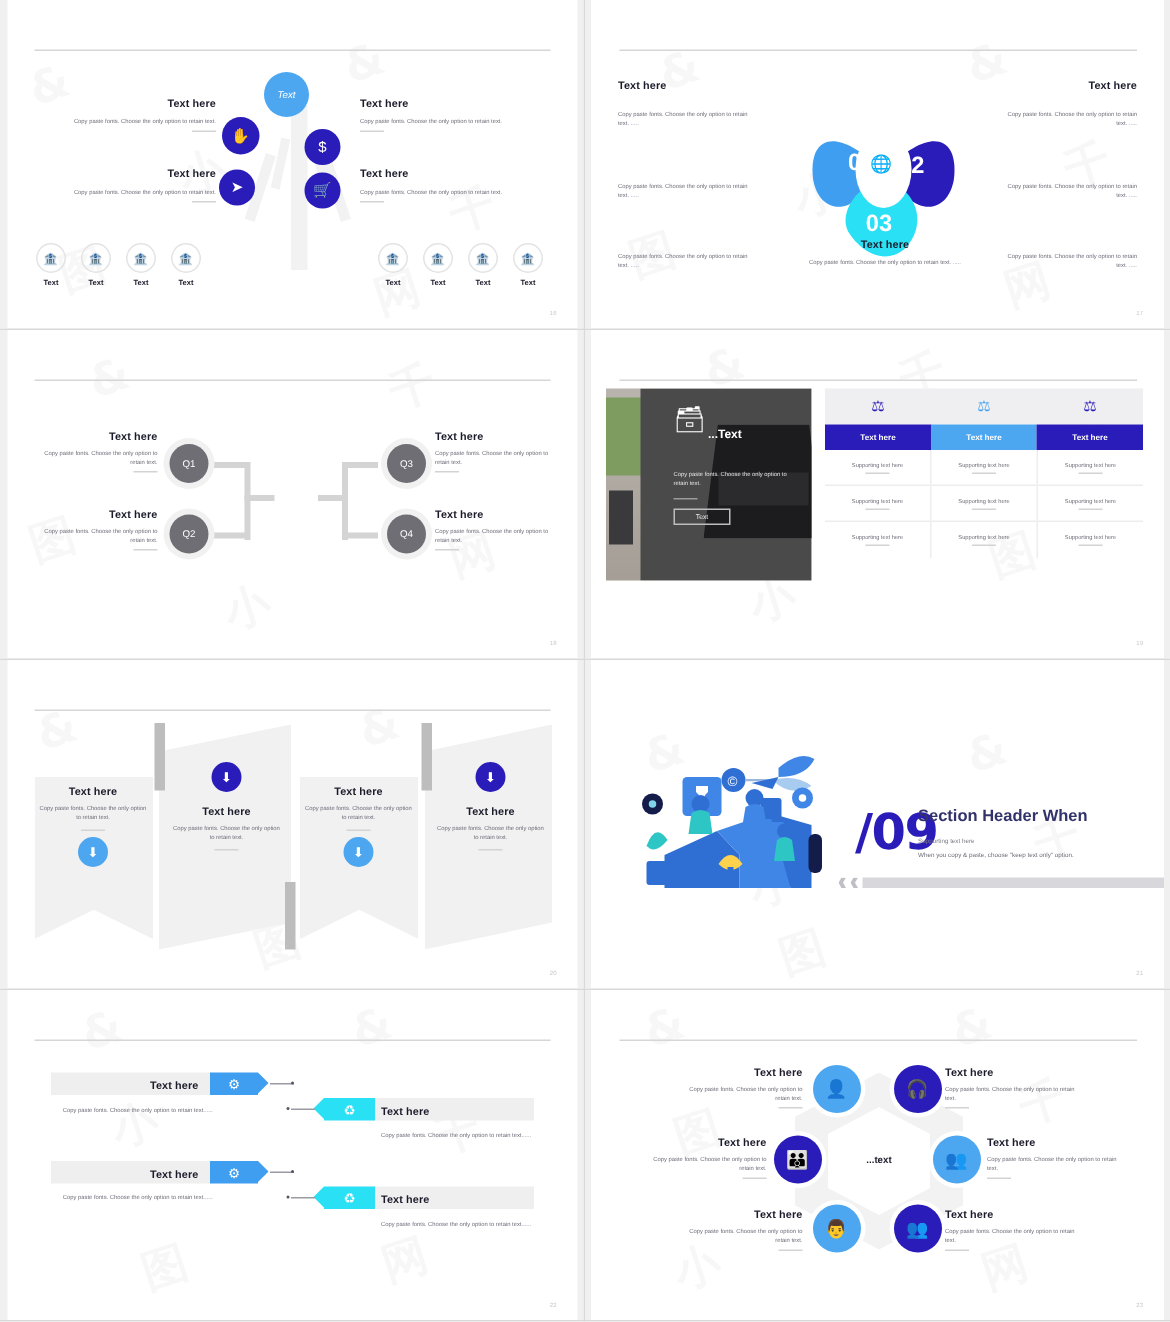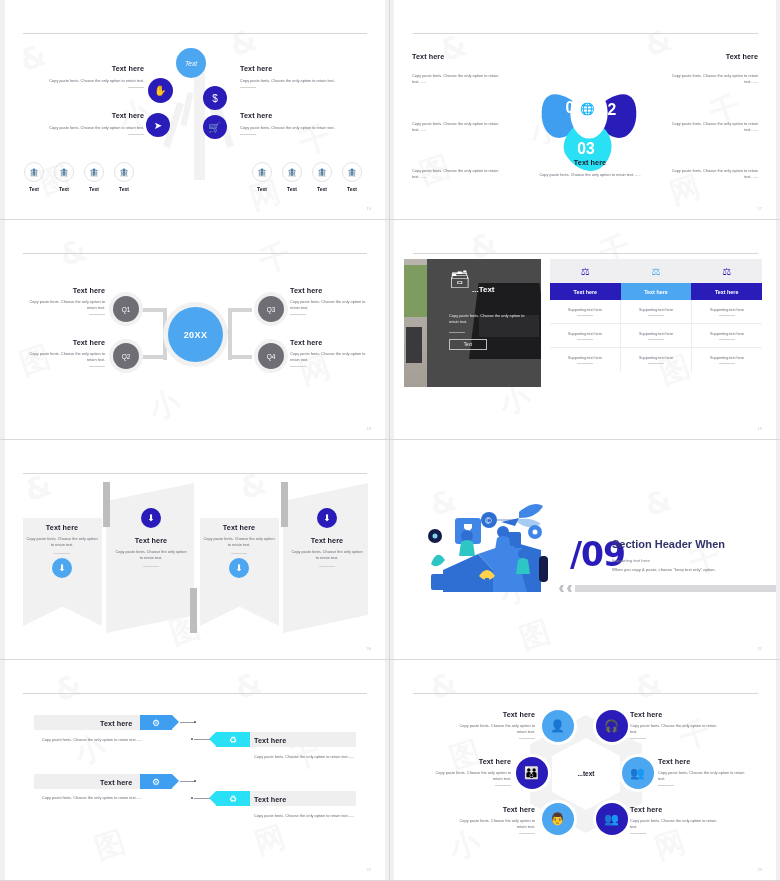--- a/index.html
+++ b/index.html
@@ -268,23 +268,20 @@
     <div class="qc" style="left:113px;top:123px;">
       <span>Q2</span>
       </div>
     <div class="qc" style="left:258px;top:76px;">
       <span>Q3</span>
       </div>
     <div class="qc" style="left:258px;top:123px;">
       <span>Q4</span>
       </div>
 
-    <div class="center20" style="left:168px;top:87px;">
-      <span>20XX</span>
-      </div>
 
     <div style="position:absolute;left:20px;top:66px;width:85px;text-align:right;">
       <div class="h-ttl">Text here</div>
       <div class="body-t" style="margin-top:4px;">Copy paste fonts. Choose the only option to retain text.</div>
       <span class="dash" style="margin-left:auto;"></span>
     </div>
     <div style="position:absolute;left:20px;top:118px;width:85px;text-align:right;">
       <div class="h-ttl">Text here</div>
       <div class="body-t" style="margin-top:4px;">Copy paste fonts. Choose the only option to retain text.</div>
       <span class="dash" style="margin-left:auto;"></span>

